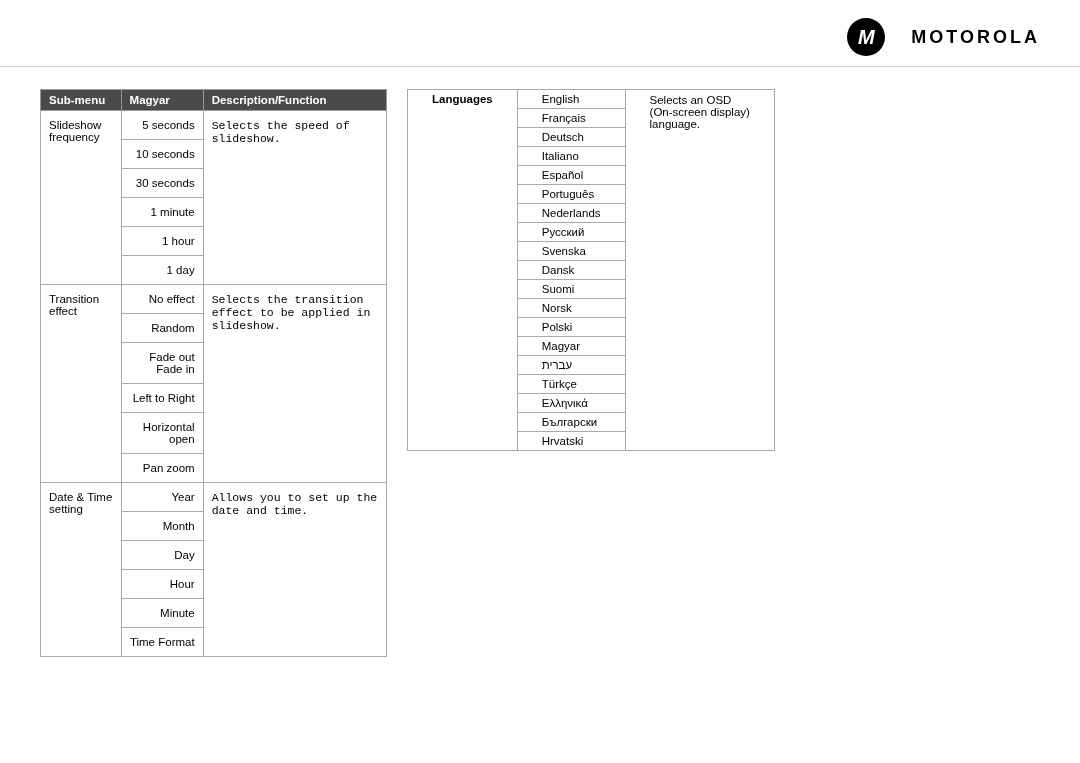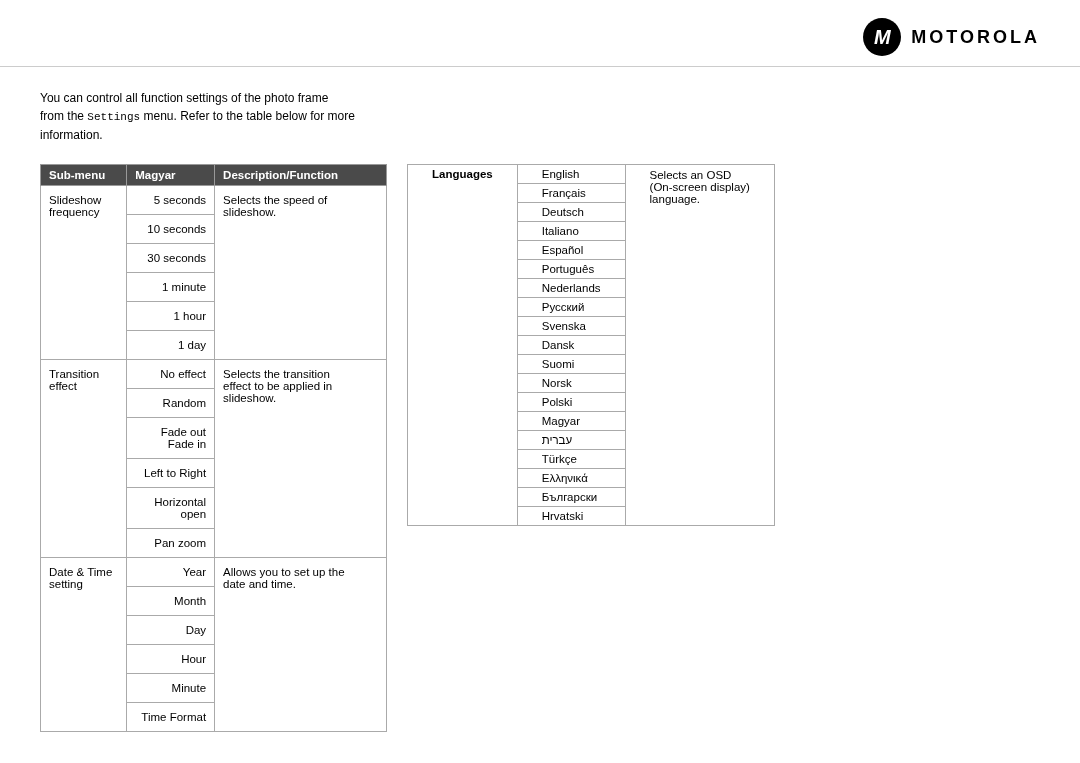--- a/index.html
+++ b/index.html
@@ -51,20 +51,21 @@
       font-size: 20px;
       font-weight: bold;
       font-style: italic;
     }
 
     .motorola-text {
       font-size: 18px;
       font-weight: bold;
       letter-spacing: 3px;
       color: #000;
+      margin-left: 16px;
     }
 
     
     .main-content {
       flex: 1;
       padding: 22px 40px 10px 40px;
       display: flex;
       flex-direction: column;
       gap: 12px;
     }
@@ -117,20 +118,21 @@
       white-space: nowrap;
     }
 
     .left-table td.option-cell {
       white-space: nowrap;
       text-align: right;
     }
 
     .left-table td.desc-cell {
       min-width: 160px;
+      font-family: Liberation Mono, monospace;
     }
 
     
     .right-table {
       border-collapse: collapse;
       border: 1px solid #999;
       font-size: 11.5px;
       flex: 0 0 auto;
     }
 
@@ -171,25 +173,20 @@
     <div class="motorola-logo">
       <div class="motorola-circle">
         <span class="motorola-m">M</span>
       </div>
       <span class="motorola-text">MOTOROLA</span>
     </div>
   </div>
 
   <div class="main-content">
 
-    <div class="intro-text">
-      <span>You can control all function settings of the photo frame</span><br>
-      <span>from the </span><span class="settings-word">Settings</span><span> menu. Refer to the table below for more</span><br>
-      <span>information.</span>
-    </div>
 
     <div class="tables-row">
 
       <table class="left-table">
         <thead>
           <tr>
             <th>Sub-menu</th>
             <th>Magyar</th>
             <th>Description/Function</th>
           </tr>

